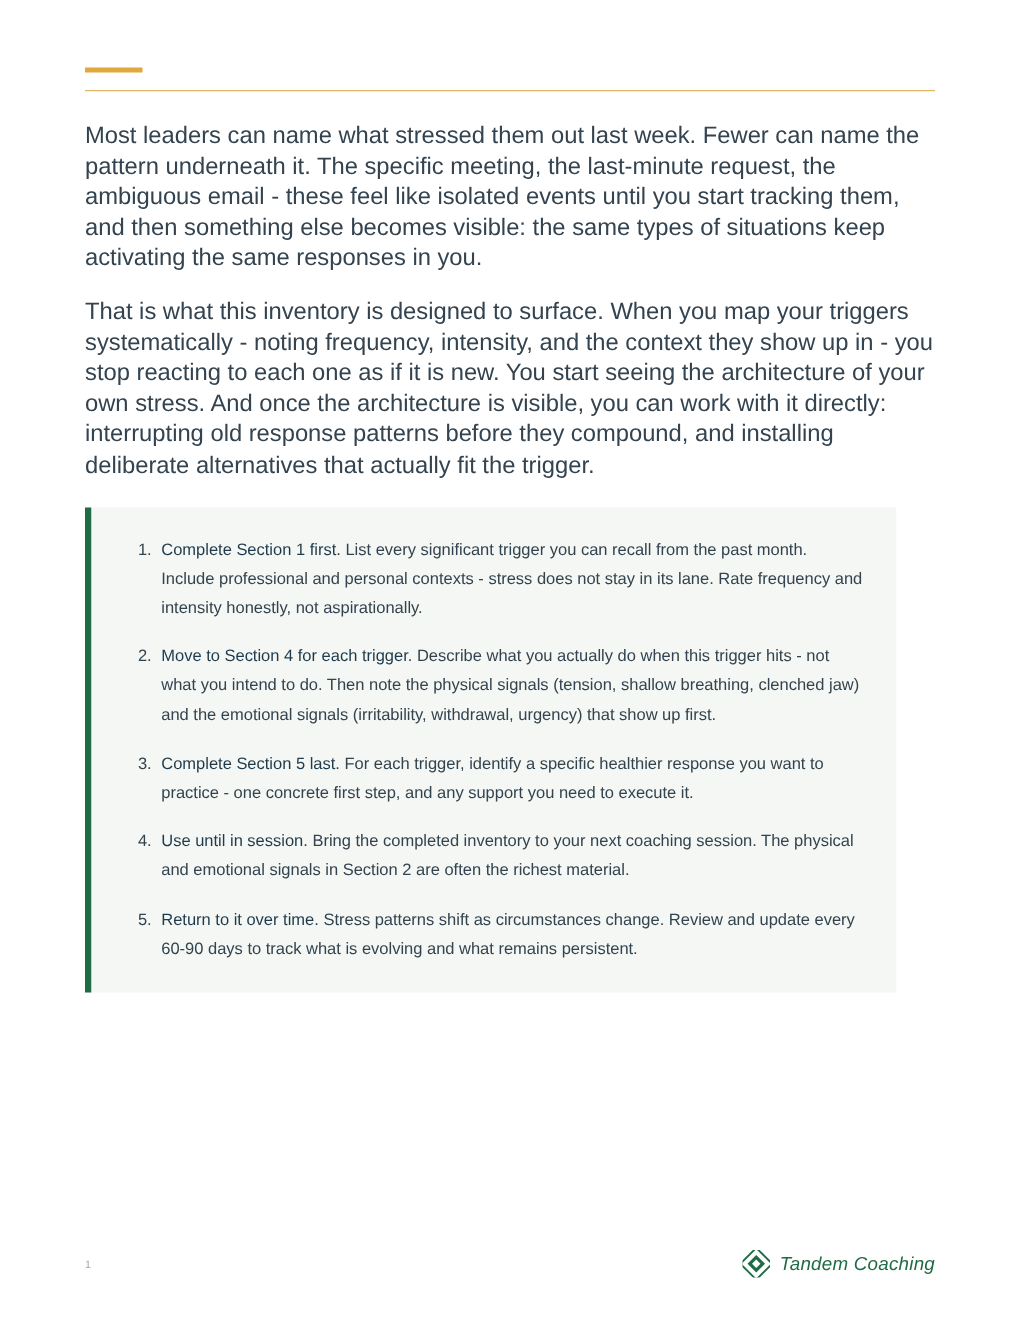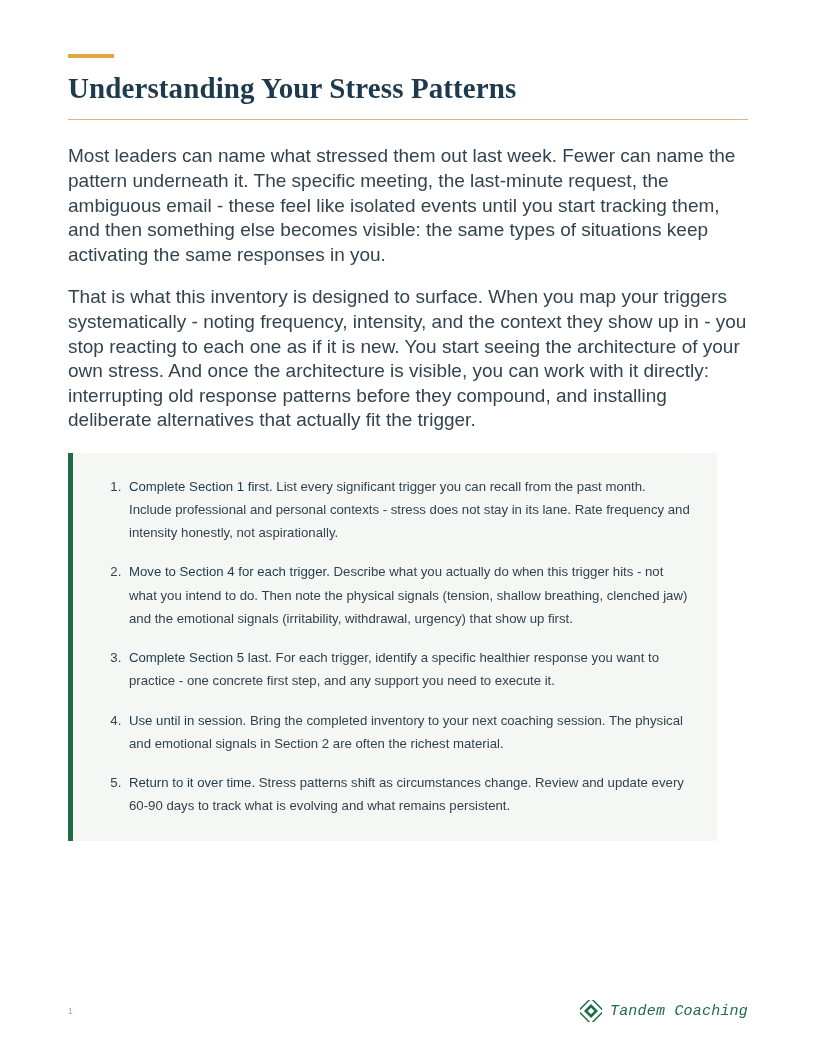--- a/index.html
+++ b/index.html
@@ -106,42 +106,41 @@
   }
   .brand {
     position: absolute;
     right: 0;
     top: 0;
     display: flex;
     align-items: center;
     gap: 8px;
   }
   .brand-name {
-    font-family: Liberation Mono, monospace;
+    font-family: Liberation Sans, sans-serif;
     font-style: italic;
     font-size: 15px;
     color: #1f6b45;
     letter-spacing: 0.2px;
   }
   .brand-mark {
     width: 22px;
     height: 22px;
     display: block;
   }
 </style>
 </head>
 <body>
 
 <div class="page">
 
   <div class="content">
 
     <div class="title-rule"></div>
 
-    <h1 class="page-title">Understanding Your Stress Patterns</h1>
 
     <div class="title-divider"></div>
 
     <p class="body-text">Most leaders can name what stressed them out last week. Fewer can name the pattern underneath it. The specific meeting, the last-minute request, the ambiguous email - these feel like isolated events until you start tracking them, and then something else becomes visible: the same types of situations keep activating the same responses in you.</p>
     <p class="body-text">That is what this inventory is designed to surface. When you map your triggers systematically - noting frequency, intensity, and the context they show up in - you stop reacting to each one as if it is new. You start seeing the architecture of your own stress. And once the architecture is visible, you can work with it directly: interrupting old response patterns before they compound, and installing deliberate alternatives that actually fit the trigger.</p>
 
     <div class="callout">
       <ol class="callout-list">
         <li><span class="lead">Complete Section 1 first.</span><span> List every significant trigger you can recall from the past month. Include professional and personal contexts - stress does not stay in its lane. Rate frequency and intensity honestly, not aspirationally.</span></li>
         <li><span class="lead">Move to Section 4 for each trigger.</span><span> Describe what you actually do when this trigger hits - not what you intend to do. Then note the physical signals (tension, shallow breathing, clenched jaw) and the emotional signals (irritability, withdrawal, urgency) that show up first.</span></li>

